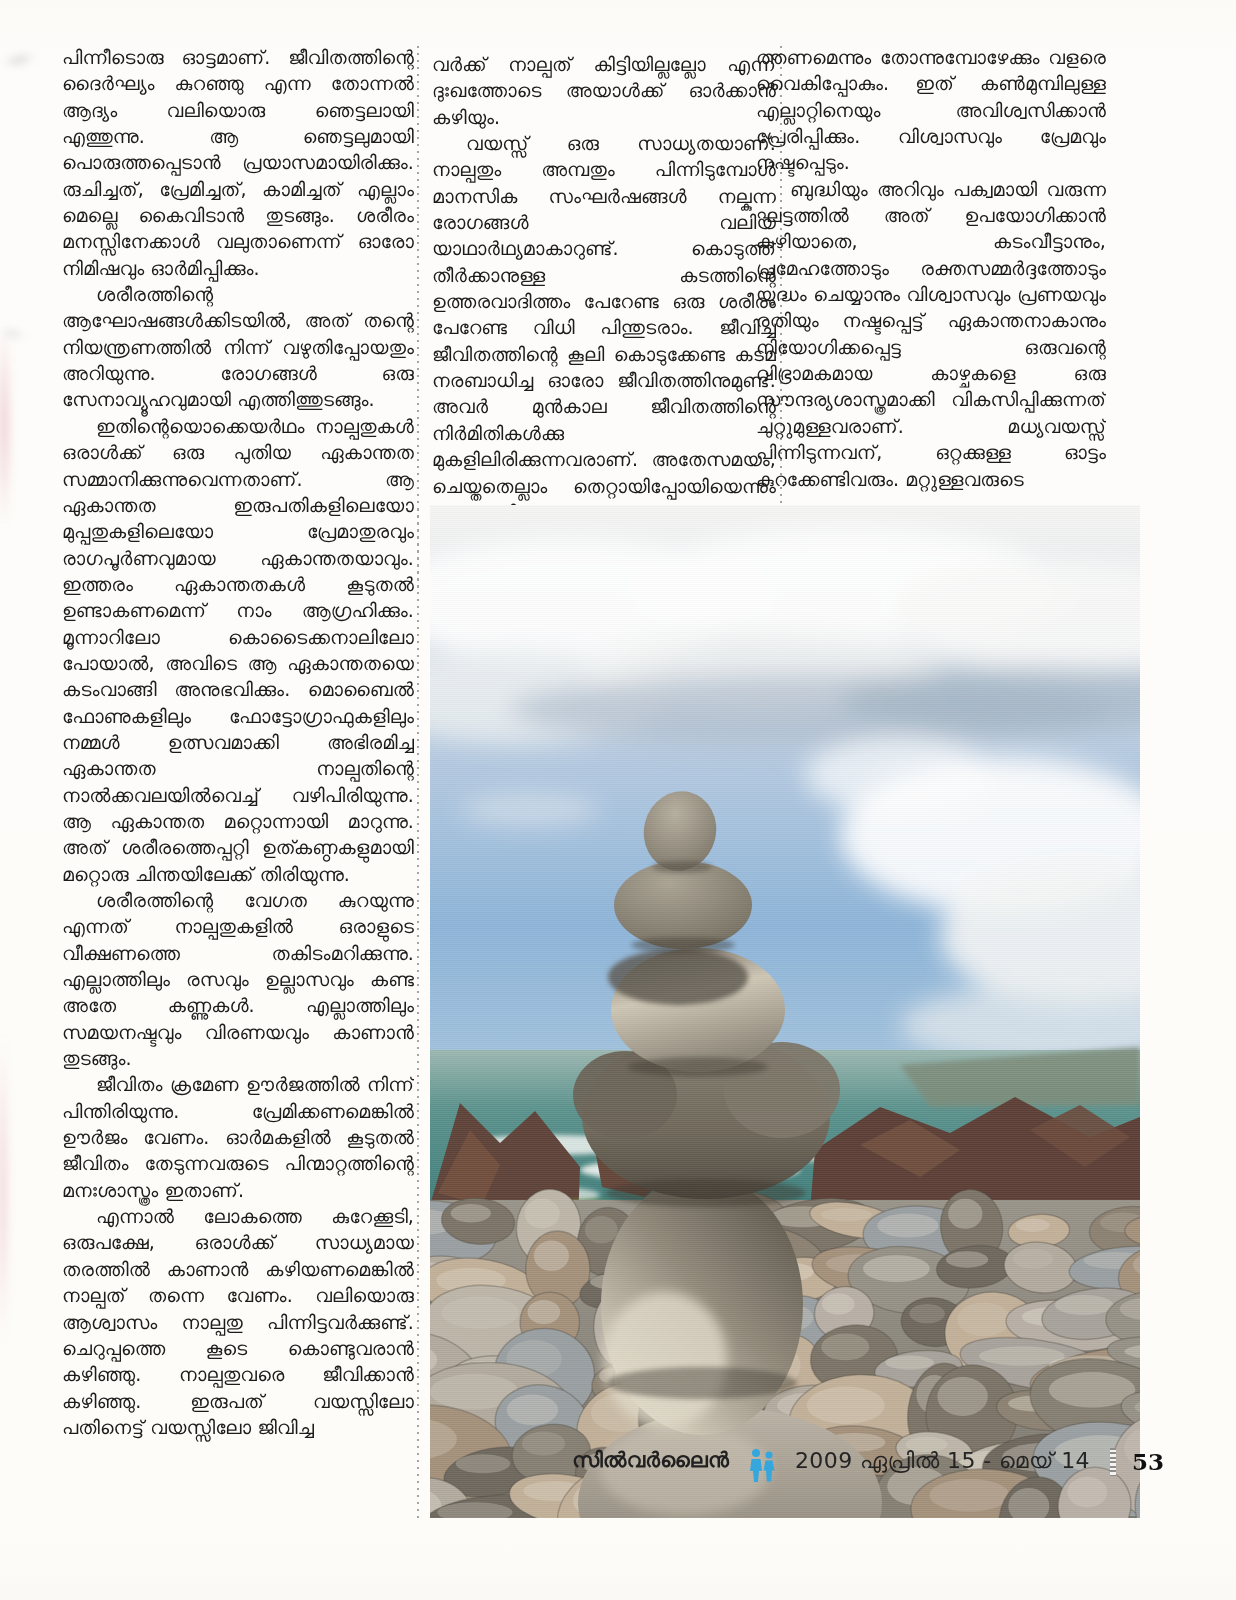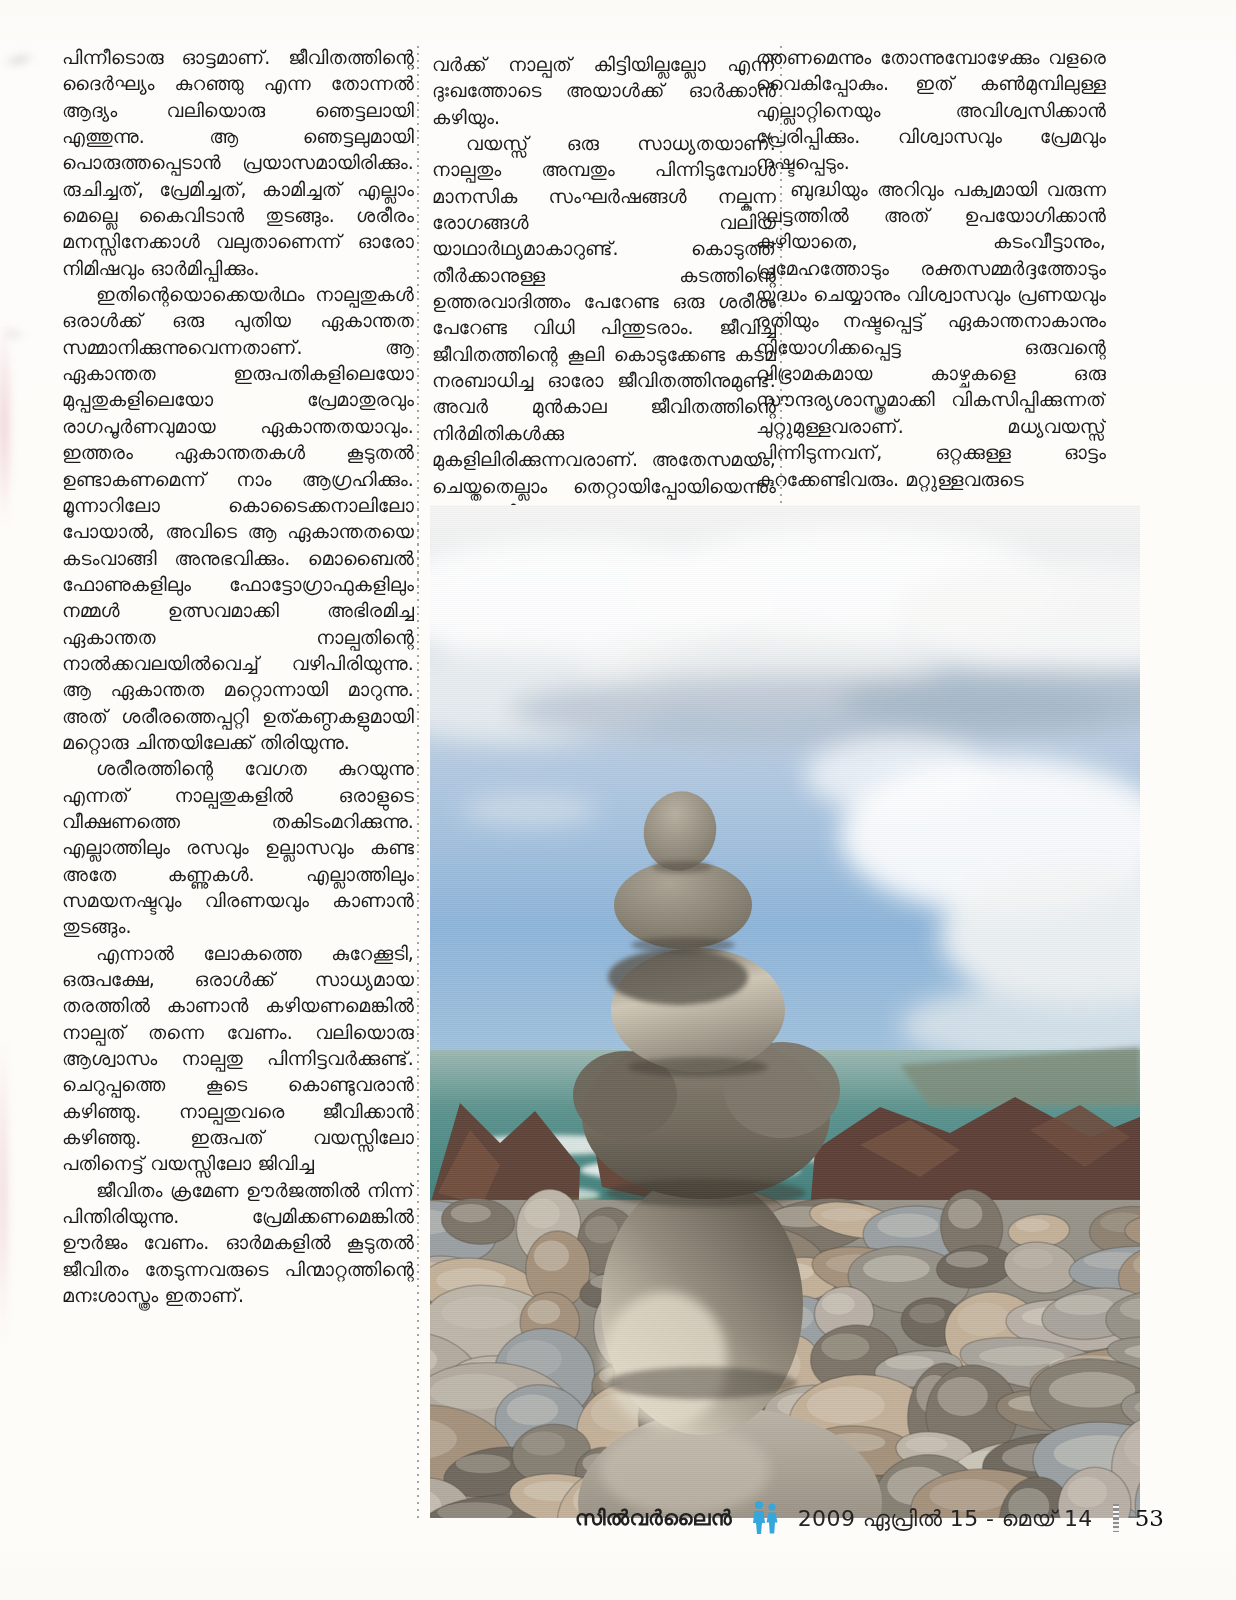--- a/index.html
+++ b/index.html
@@ -49,48 +49,49 @@
     position:absolute;left:430px;top:505px;width:710px;height:1013px;
     overflow:hidden;background:#cdd6db;
   }
   .photo svg{display:block;}
   .scan-overlay{
     position:absolute;inset:0;pointer-events:none;
     background:repeating-linear-gradient(0deg,rgba(255,255,255,.05) 0 1px,rgba(40,40,60,.035) 1px 2px);
   }
 
   .footer{
-    position:absolute;left:560px;top:1496px;width:604px;height:44px;
-    display:flex;align-items:center;justify-content:flex-end;gap:16px;
+    position:absolute;left:560px;top:1448px;width:604px;height:44px;
+    display:flex;align-items:flex-start;justify-content:flex-end;gap:16px;
   }
   .footer .mag{font-size:21px;font-weight:600;letter-spacing:.2px;color:#202020;}
   .footer .date{font-size:22px;color:#242424;letter-spacing:.4px;}
   .footer .pagebar{
     width:6px;height:28px;margin-left:4px;
     background:repeating-linear-gradient(to bottom,#8d8d8d 0 2px,#f4f3f0 2px 4.5px);
   }
-  .footer .pnum{font-size:23px;font-weight:normal;color:#111;font-family:"DejaVu Serif","Liberation Serif",serif;}
+  .footer .pnum{font-size:23px;font-weight:bold;color:#111;font-family:"DejaVu Serif","Liberation Serif",serif;}
   .footer .couple{width:30px;height:36px;flex:0 0 auto;margin:0 2px;}
 </style>
 </head>
 <body>
 
 <div class="page">
 
   <div class="smudge pink1"></div>
   <div class="smudge pink2"></div>
   <div class="smudge gray1"></div>
   <div class="smudge gray2"></div>
 
   <div class="col" id="col-1">
       <p class="">പിന്നീടൊരു ഓട്ടമാണ്. ജീവിതത്തിന്റെ ദൈർഘ്യം കുറഞ്ഞു എന്ന തോന്നൽ ആദ്യം വലിയൊരു ഞെട്ടലായി എത്തുന്നു. ആ ഞെട്ടലുമായി പൊരുത്തപ്പെടാൻ പ്രയാസമായിരിക്കും. രുചിച്ചത്, പ്രേമിച്ചത്, കാമിച്ചത് എല്ലാം മെല്ലെ കൈവിടാൻ തുടങ്ങും. ശരീരം മനസ്സിനേക്കാൾ വലുതാണെന്ന് ഓരോ നിമിഷവും ഓർമിപ്പിക്കും.</p>
+      <p class="ind">ശരീരത്തിന്റെ ആഘോഷങ്ങൾക്കിടയിൽ, അത് തന്റെ നിയന്ത്രണത്തിൽ നിന്ന് വഴുതിപ്പോയതും അറിയുന്നു. രോഗങ്ങൾ ഒരു സേനാവ്യൂഹവുമായി എത്തിത്തുടങ്ങും.</p>
       <p class="ind">ഇതിന്റെയൊക്കെയർഥം നാല്പതുകൾ ഒരാൾക്ക് ഒരു പുതിയ ഏകാന്തത സമ്മാനിക്കുന്നുവെന്നതാണ്. ആ ഏകാന്തത ഇരുപതികളിലെയോ മുപ്പതുകളിലെയോ പ്രേമാതുരവും രാഗപൂർണവുമായ ഏകാന്തതയാവും. ഇത്തരം ഏകാന്തതകൾ കൂടുതൽ ഉണ്ടാകണമെന്ന് നാം ആഗ്രഹിക്കും. മൂന്നാറിലോ കൊടൈക്കനാലിലോ പോയാൽ, അവിടെ ആ ഏകാന്തതയെ കടംവാങ്ങി അനുഭവിക്കും. മൊബൈൽ ഫോണുകളിലും ഫോട്ടോഗ്രാഫുകളിലും നമ്മൾ ഉത്സവമാക്കി അഭിരമിച്ച ഏകാന്തത നാല്പതിന്റെ നാൽക്കവലയിൽവെച്ച് വഴിപിരിയുന്നു. ആ ഏകാന്തത മറ്റൊന്നായി മാറുന്നു. അത് ശരീരത്തെപ്പറ്റി ഉത്കണ്ഠകളുമായി മറ്റൊരു ചിന്തയിലേക്ക് തിരിയുന്നു.</p>
       <p class="ind">ശരീരത്തിന്റെ വേഗത കുറയുന്നു എന്നത് നാല്പതുകളിൽ ഒരാളുടെ വീക്ഷണത്തെ തകിടംമറിക്കുന്നു. എല്ലാത്തിലും രസവും ഉല്ലാസവും കണ്ട അതേ കണ്ണുകൾ. എല്ലാത്തിലും സമയനഷ്ടവും വിരണയവും കാണാൻ തുടങ്ങും.</p>
+      <p class="ind">ജീവിതം ക്രമേണ ഊർജത്തിൽ നിന്ന് പിന്തിരിയുന്നു. പ്രേമിക്കണമെങ്കിൽ ഊർജം വേണം. ഓർമകളിൽ കൂടുതൽ ജീവിതം തേടുന്നവരുടെ പിന്മാറ്റത്തിന്റെ മനഃശാസ്ത്രം ഇതാണ്.</p>
       <p class="ind">എന്നാൽ ലോകത്തെ കുറേക്കൂടി, ഒരുപക്ഷേ, ഒരാൾക്ക് സാധ്യമായ തരത്തിൽ കാണാൻ കഴിയണമെങ്കിൽ നാല്പത് തന്നെ വേണം. വലിയൊരു ആശ്വാസം നാല്പതു പിന്നിട്ടവർക്കുണ്ട്. ചെറുപ്പത്തെ കൂടെ കൊണ്ടുവരാൻ കഴിഞ്ഞു. നാല്പതുവരെ ജീവിക്കാൻ കഴിഞ്ഞു. ഇരുപത് വയസ്സിലോ പതിനെട്ട് വയസ്സിലോ ജിവിച്ച</p>
-      <p class="ind">ജീവിതം ക്രമേണ ഊർജത്തിൽ നിന്ന് പിന്തിരിയുന്നു. പ്രേമിക്കണമെങ്കിൽ ഊർജം വേണം. ഓർമകളിൽ കൂടുതൽ ജീവിതം തേടുന്നവരുടെ പിന്മാറ്റത്തിന്റെ മനഃശാസ്ത്രം ഇതാണ്.</p>
     </div>
   <div class="vsep" id="sep-1"></div>
   <div class="col" id="col-2">
       <p class="">വർക്ക് നാല്പത് കിട്ടിയില്ലല്ലോ എന്ന് ദുഃഖത്തോടെ അയാൾക്ക് ഓർക്കാൻ കഴിയും.</p>
       <p class="ind">വയസ്സ് ഒരു സാധ്യതയാണ്. നാല്പതും അമ്പതും പിന്നിടുമ്പോൾ മാനസിക സംഘർഷങ്ങൾ നല്കുന്ന രോഗങ്ങൾ വലിയ യാഥാർഥ്യമാകാറുണ്ട്. കൊടുത്ത് തീർക്കാനുള്ള കടത്തിന്റെ ഉത്തരവാദിത്തം പേറേണ്ട ഒരു ശരീരം പേറേണ്ട വിധി പിന്തുടരാം. ജീവിച്ച ജീവിതത്തിന്റെ കൂലി കൊടുക്കേണ്ട കടമ നരബാധിച്ച ഓരോ ജീവിതത്തിനുമുണ്ട്. അവർ മുൻകാല ജീവിതത്തിന്റെ നിർമിതികൾക്കു മുകളിലിരിക്കുന്നവരാണ്. അതേസമയം, ചെയ്തതെല്ലാം തെറ്റായിപ്പോയിയെന്നും എല്ലാം തിരു</p>
     </div>
   <div class="vsep" id="sep-2"></div>
   <div class="col" id="col-3">
       <p class="">ത്തണമെന്നും തോന്നുമ്പോഴേക്കും വളരെ വൈകിപ്പോകും. ഇത് കൺമുമ്പിലുള്ള എല്ലാറ്റിനെയും അവിശ്വസിക്കാൻ പ്രേരിപ്പിക്കും. വിശ്വാസവും പ്രേമവും നഷ്ടപ്പെടും.</p>
       <p class="ind">ബുദ്ധിയും അറിവും പക്വമായി വരുന്ന ഘട്ടത്തിൽ അത് ഉപയോഗിക്കാൻ കഴിയാതെ, കടംവീട്ടാനും, പ്രമേഹത്തോടും രക്തസമ്മർദ്ദത്തോടും യുദ്ധം ചെയ്യാനും വിശ്വാസവും പ്രണയവും രതിയും നഷ്ടപ്പെട്ട് ഏകാന്തനാകാനും നിയോഗിക്കപ്പെട്ട ഒരുവന്റെ വിഭ്രാമകമായ കാഴ്ചകളെ ഒരു സൗന്ദര്യശാസ്ത്രമാക്കി വികസിപ്പിക്കുന്നത് ചുറ്റുമുള്ളവരാണ്. മധ്യവയസ്സ് പിന്നിടുന്നവന്, ഒറ്റക്കുള്ള ഓട്ടം കുറക്കേണ്ടിവരും. മറ്റുള്ളവരുടെ</p>

